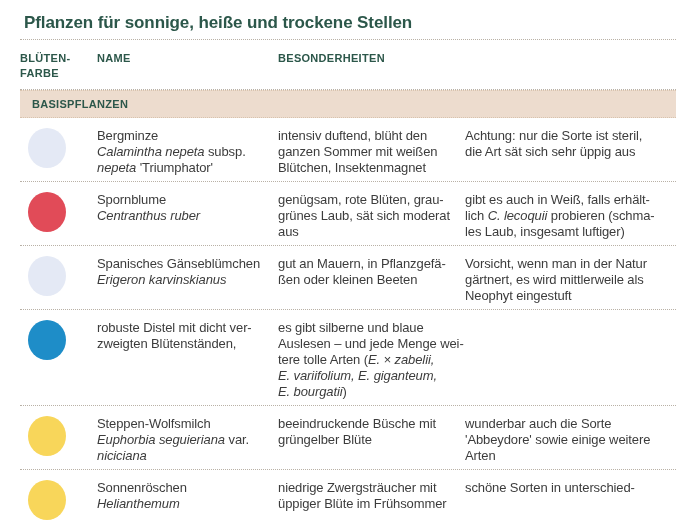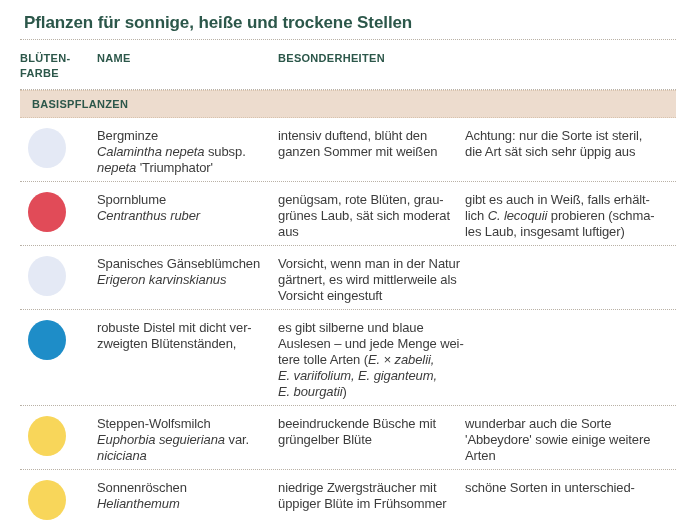--- a/index.html
+++ b/index.html
@@ -75,20 +75,21 @@
       <span class="swatch" style="background-color: rgb(228, 233, 245);"></span>
     </div>
     <div class="cell">
         <div class="tline"><span>Bergminze</span></div>
         <div class="tline"><span class="it">Calamintha nepeta</span><span> subsp.</span></div>
         <div class="tline"><span class="it">nepeta</span><span> 'Triumphator'</span></div>
       </div>
     <div class="cell">
         <div class="tline"><span>intensiv duftend, blüht den</span></div>
         <div class="tline"><span>ganzen Sommer mit weißen</span></div>
+        <div class="tline"><span>Blütchen, Insektenmagnet</span></div>
       </div>
     <div class="cell">
         <div class="tline"><span>Achtung: nur die Sorte ist steril,</span></div>
         <div class="tline"><span>die Art sät sich sehr üppig aus</span></div>
       </div>
   </div>
 
   <div class="row">
     <div class="cell">
       <span class="swatch" style="background-color: rgb(225, 75, 88);"></span>
@@ -111,23 +112,27 @@
 
   <div class="row">
     <div class="cell">
       <span class="swatch" style="background-color: rgb(228, 233, 245);"></span>
     </div>
     <div class="cell">
         <div class="tline"><span>Spanisches Gänseblümchen</span></div>
         <div class="tline"><span class="it">Erigeron karvinskianus</span></div>
       </div>
     <div class="cell">
+        <div class="tline"><span>gut an Mauern, in Pflanzgefä-</span></div>
+        <div class="tline"><span>ßen oder kleinen Beeten</span></div>
+      </div>
+    <div class="cell">
         <div class="tline"><span>Vorsicht, wenn man in der Natur</span></div>
         <div class="tline"><span>gärtnert, es wird mittlerweile als</span></div>
-        <div class="tline"><span>Vorsicht eingestuft</span></div>
+        <div class="tline"><span>Neophyt eingestuft</span></div>
       </div>
   </div>
 
   <div class="row">
     <div class="cell">
       <span class="swatch" style="background-color: rgb(30, 141, 200);"></span>
     </div>
     <div class="cell">
         <div class="tline"><span>robuste Distel mit dicht ver-</span></div>
         <div class="tline"><span>zweigten Blütenständen,</span></div>

